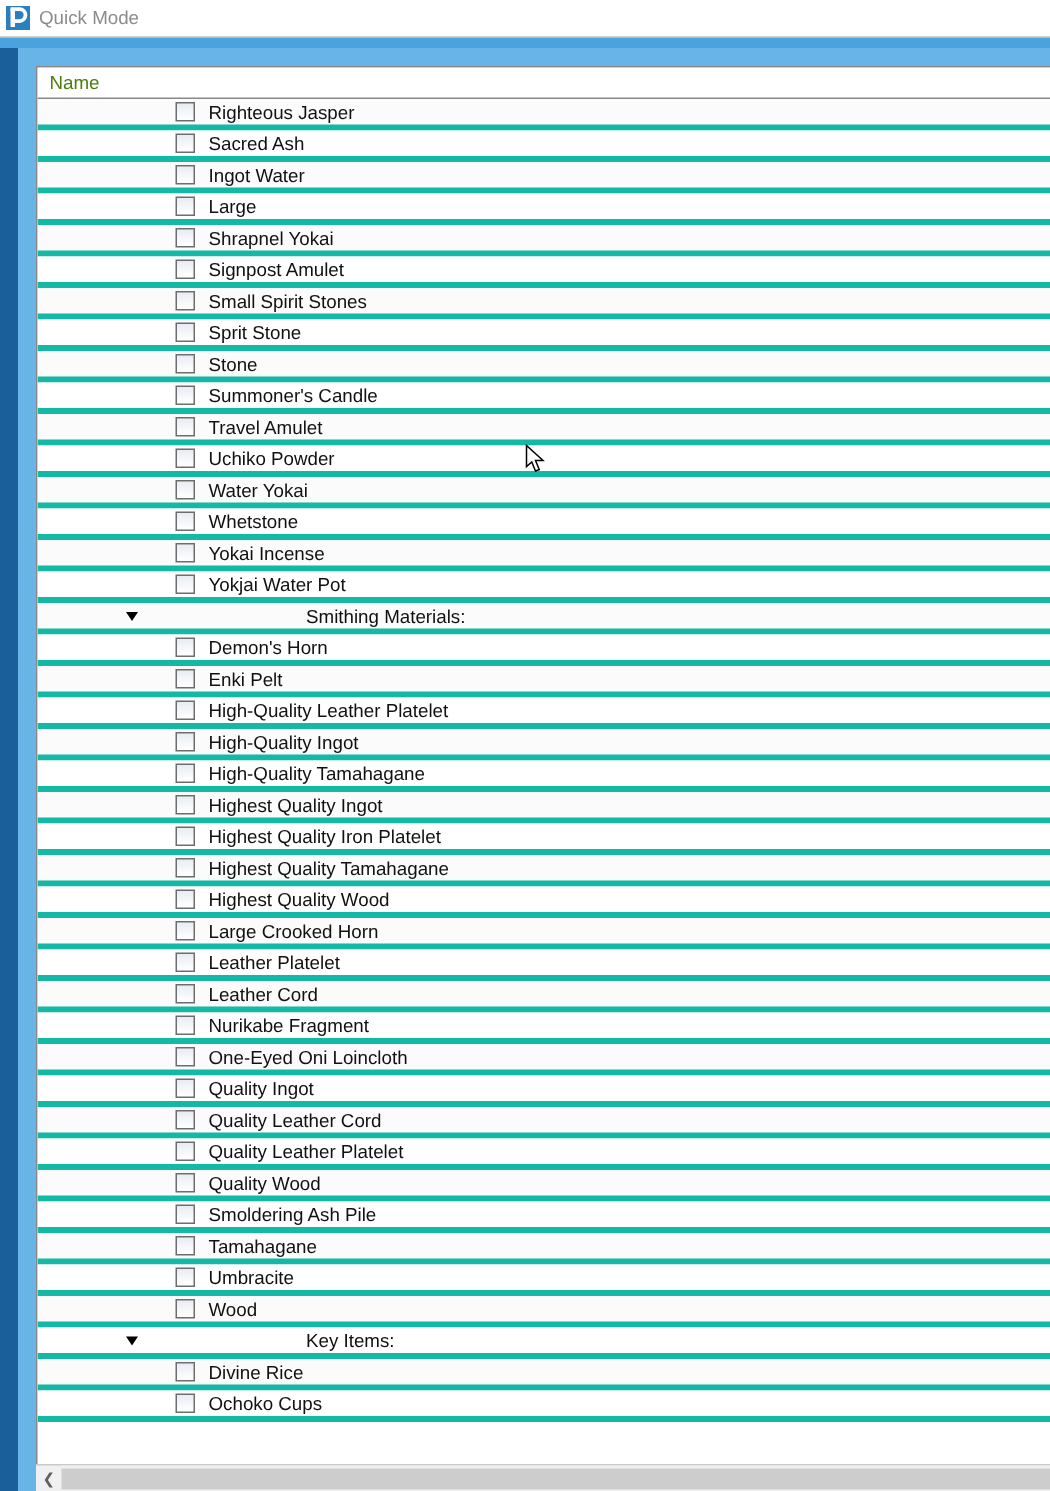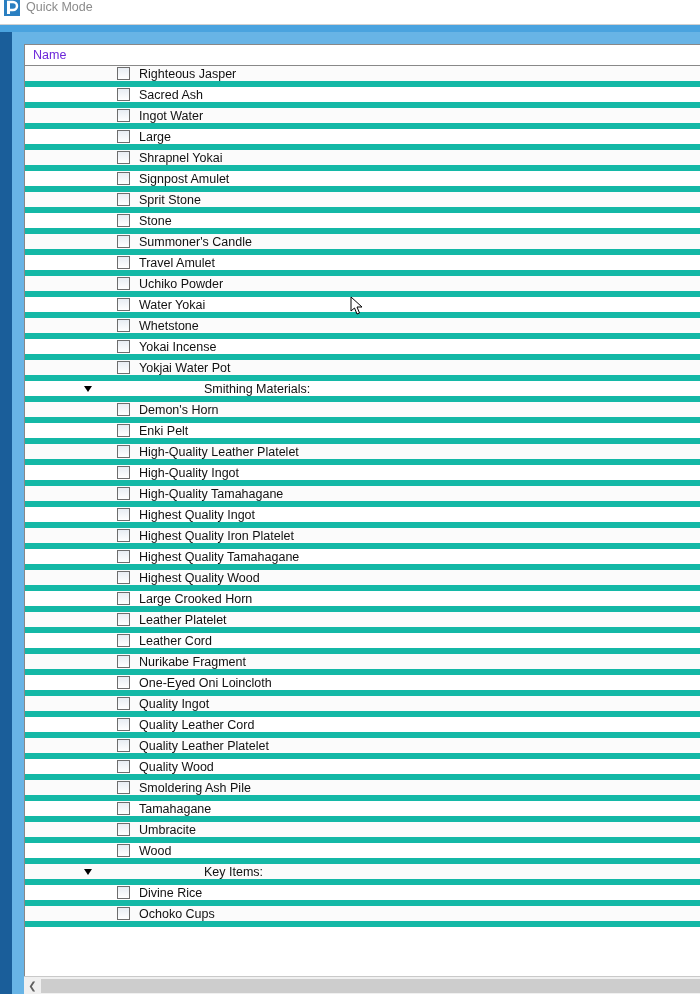--- a/index.html
+++ b/index.html
@@ -11,21 +11,21 @@
     font-family: "Segoe UI", Tahoma, Arial, sans-serif;
     font-size: 12.5px;
     background: #fff;
     overflow: hidden;
     color: #000;
   }
   
   .titlebar {
     height: 25px;
     display: flex;
-    align-items: flex-start;
+    align-items: center;
     background: #fff;
     border-bottom: 1px solid #d0d0d0;
     padding-left: 4px;
     color: #8b8b8b;
   }
   .app-icon {
     width: 16px;
     height: 16px;
     margin-right: 6px;
     display: flex;
@@ -78,36 +78,36 @@
   }
 
   
   .col-header {
     height: 21px;
     line-height: 21px;
     background: #fff;
     border-bottom: 1px solid #888;
     padding-left: 8px;
     font-size: 12.5px;
-    color: #6d28d9;
+    color: #4d7c0f;
   }
 
   
   .rows {
     position: absolute;
     left: 0;
     right: 0;
     top: 21px;
     bottom: 0;
   }
   .row {
     height: 21px;
     display: flex;
     align-items: center;
-    border-bottom: 6px solid #14b8a6;
+    border-bottom: 4px solid #14b8a6;
     background: #fff;
     white-space: nowrap;
   }
   .row:nth-child(odd) { background: #fbfbfb; }
   .row .check {
     margin-left: 92px;
     width: 13px;
     height: 13px;
     border: 1px solid #6d6d6d;
     background: linear-gradient(to bottom, #e8edf3, #fff);
@@ -218,20 +218,24 @@
           <div class="row">
             <span class="check"></span>
             <span class="label">Shrapnel Yokai</span>
           </div>
           <div class="row">
             <span class="check"></span>
             <span class="label">Signpost Amulet</span>
           </div>
           <div class="row">
             <span class="check"></span>
+            <span class="label">Small Spirit Stones</span>
+          </div>
+          <div class="row">
+            <span class="check"></span>
             <span class="label">Sprit Stone</span>
           </div>
           <div class="row">
             <span class="check"></span>
             <span class="label">Stone</span>
           </div>
           <div class="row">
             <span class="check"></span>
             <span class="label">Summoner's Candle</span>
           </div>

